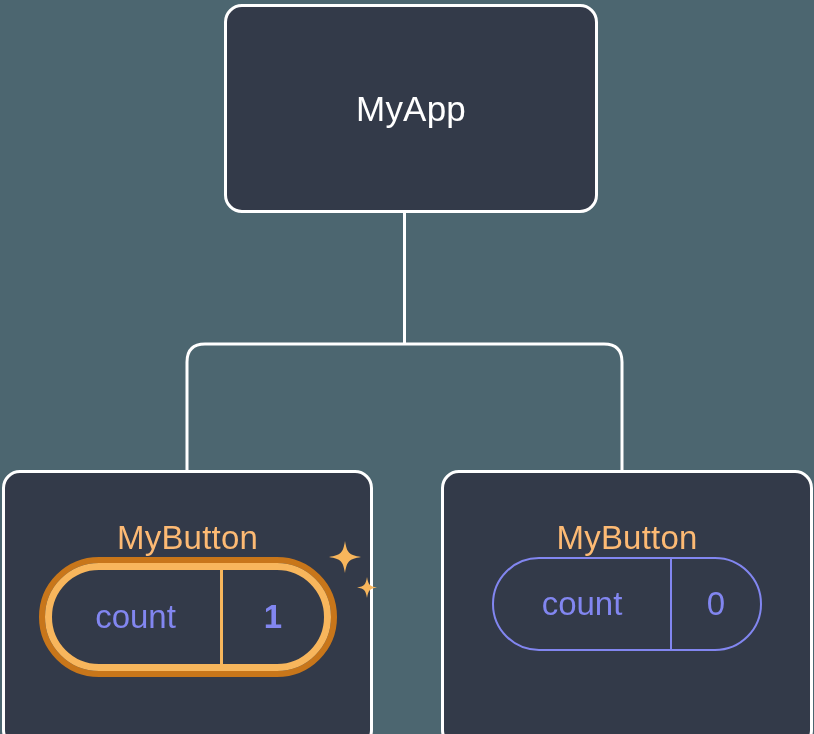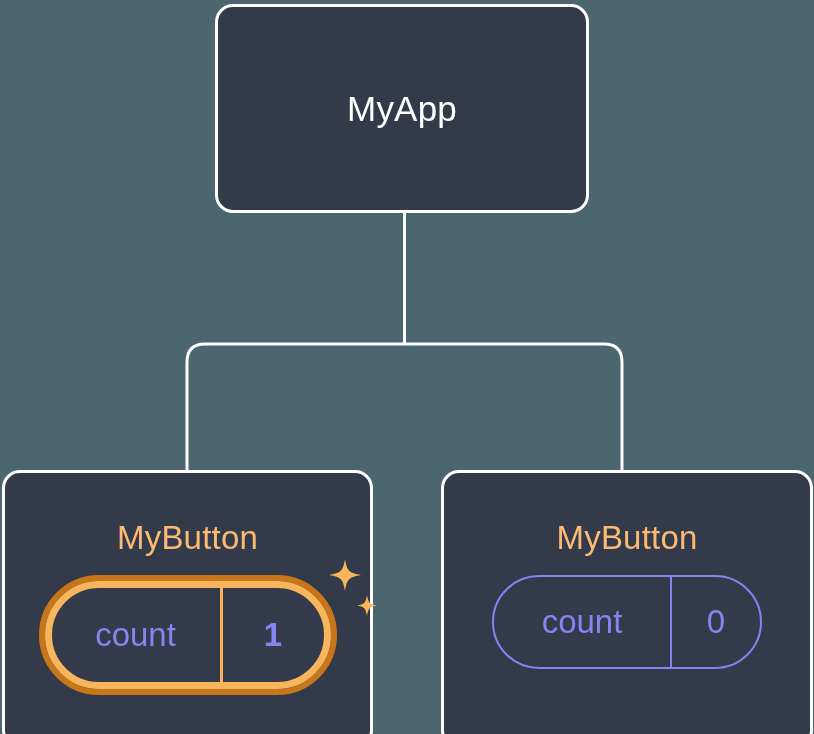--- a/index.html
+++ b/index.html
@@ -20,21 +20,21 @@
     position:absolute;
     background:#333a49;
     border:3px solid #ffffff;
     border-radius:18px;
     display:flex;
     flex-direction:column;
     align-items:center;
   }
 
   #node-root {
-    left:215px; top:4px; width:374px; height:209px;
+    left:224px; top:4px; width:374px; height:209px;
     justify-content:center;
   }
   .root-title {
     color:#ffffff;
     font-size:35px;
     font-weight:400;
     letter-spacing:0.2px;
   }
 
   #node-left  { left:2px;   top:470px; width:371px; height:278px; }
@@ -44,21 +44,20 @@
     color:#fdba74;
     font-size:33px;
     font-weight:400;
     margin-top:46px;
     letter-spacing:0.2px;
   }
 
   
   .pill-wrap {
     position:relative;
-    margin-top:18px;
     display:flex;
     align-items:flex-start;
     justify-content:center;
   }
 
   
   .pill {
     display:flex;
     align-items:stretch;
     border:2px solid #8286f0;

